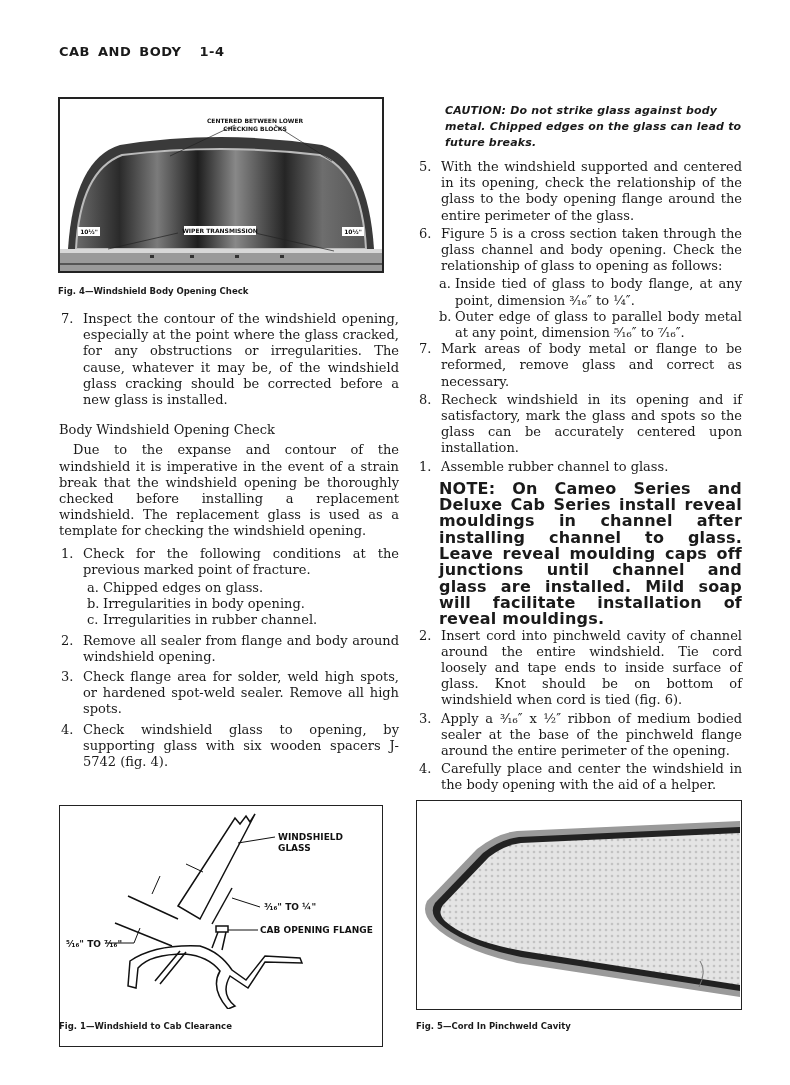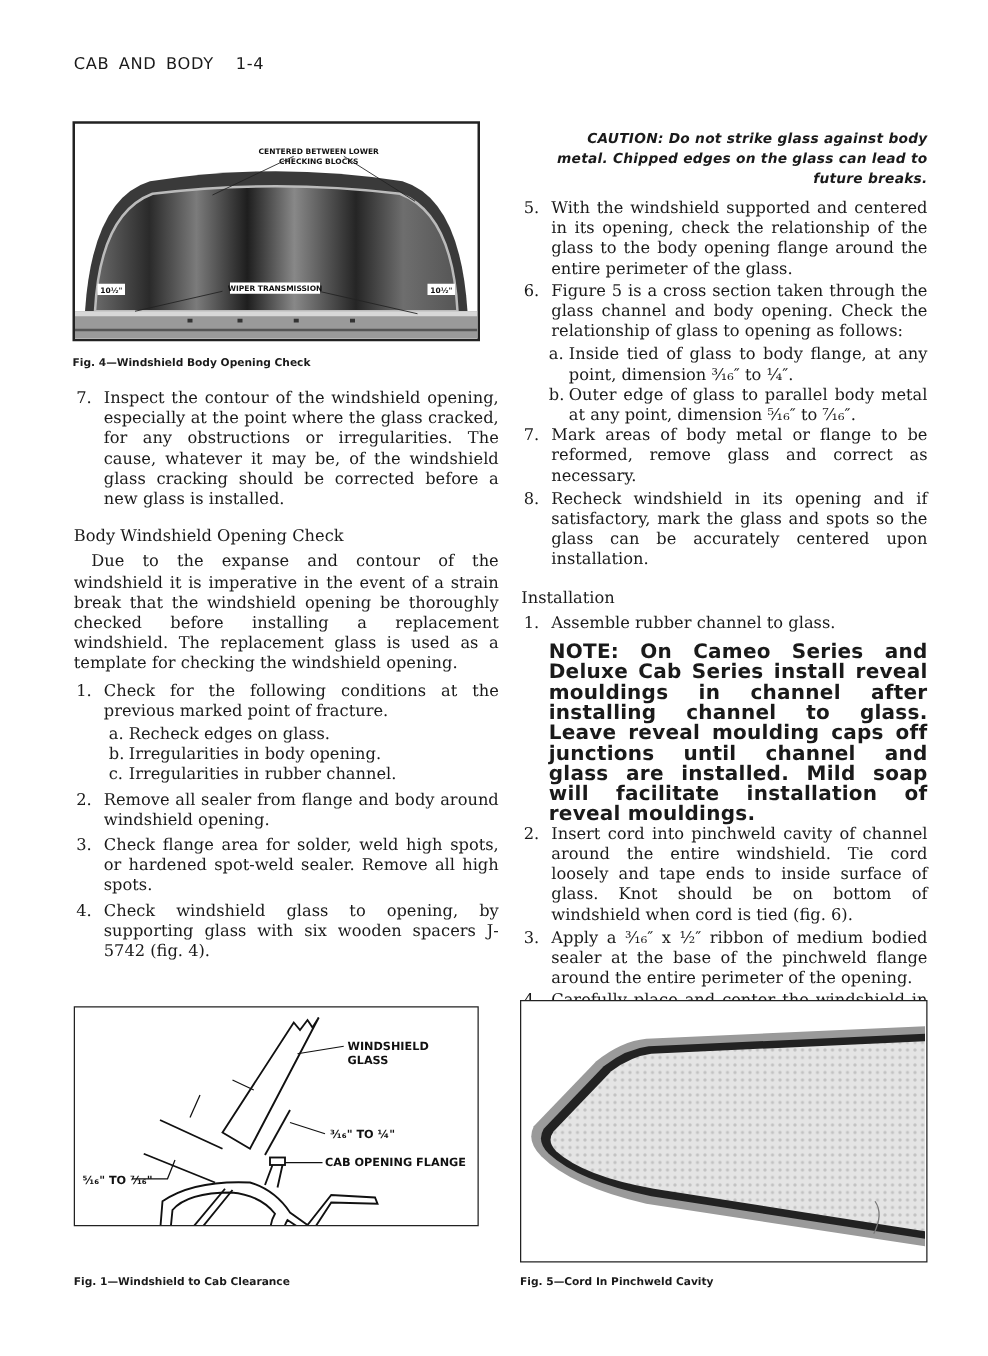--- a/index.html
+++ b/index.html
@@ -1,34 +1,34 @@
 <!DOCTYPE html>
 <html><head>
 <meta charset="utf-8">
 <style>
   html, body { margin: 0; padding: 0; background: #ffffff; }
   body { width: 790px; height: 1085px; position: relative; overflow: hidden; color: #1a1a1a; }
   .sans { font-family: "DejaVu Sans", sans-serif; }
   .serif { font-family: "DejaVu Serif", serif; }
-  .header { position: absolute; left: 59px; top: 44px; font-size: 13px; font-weight: normal; letter-spacing: 0.5px; word-spacing: 3px; }
+  .header { position: absolute; left: 59px; top: 44px; font-size: 13px; font-weight: bold; letter-spacing: 0.5px; word-spacing: 3px; }
   .col { position: absolute; width: 340px; font-size: 13px; line-height: 16.2px; }
   .col.left { left: 59px; }
   .col.right { left: 417px; }
   .fig { position: absolute; border: 2px solid #222; background: #fff; box-sizing: border-box; overflow: hidden; }
   .caption { position: absolute; font-size: 8.5px; font-weight: bold; text-align: left; }
   .item { display: flex; margin-bottom: 2px; }
   .num { width: 22px; flex: none; text-align: left; padding-left: 2px; }
   .body { flex: 1; text-align: justify; }
   .sub { display: flex; margin-left: 28px; }
   .sub .letter { width: 16px; flex: none; }
   .sub .t { flex: 1; text-align: justify; }
   .heading { font-weight: normal; font-size: 13px; margin: 14px 0 4px 0; }
   .para { text-indent: 14px; text-align: justify; margin-bottom: 6px; }
   .note { font-family: "DejaVu Sans", sans-serif; font-weight: bold; font-size: 16px; line-height: 16.3px; text-align: justify; margin: 6px 0 0 28px; letter-spacing: 0.2px; }
-  .caution { font-family: "DejaVu Sans", sans-serif; font-weight: bold; font-style: italic; font-size: 11px; line-height: 16px; margin: 0 0 8px 28px; letter-spacing: 0.2px; text-align: right; }
+  .caution { font-family: "DejaVu Sans", sans-serif; font-weight: bold; font-style: italic; font-size: 11px; line-height: 16px; margin: 0 0 8px 28px; letter-spacing: 0.2px; }
   .lbl { font-family: "DejaVu Sans", sans-serif; font-weight: bold; fill: #111; }
 </style>
 </head>
 <body>
 
 <div class="header sans">
   <span>CAB AND BODY</span>
   <span style="margin-left:10px">1-4</span>
 </div>
 
@@ -79,21 +79,21 @@
     <span class="body">Inspect the contour of the windshield opening, especially at the point where the glass cracked, for any obstructions or irregularities. The cause, whatever it may be, of the windshield glass cracking should be corrected before a new glass is installed.</span>
   </div>
   <div class="heading">Body Windshield Opening Check</div>
   <div class="para">Due to the expanse and contour of the windshield it is imperative in the event of a strain break that the windshield opening be thoroughly checked before installing a replacement windshield. The replacement glass is used as a template for checking the windshield opening.</div>
   <div class="item">
     <span class="num">1.</span>
     <span class="body">Check for the following conditions at the previous marked point of fracture.</span>
   </div>
   <div class="sub">
       <span class="letter">a.</span>
-      <span class="t">Recheck edges on glass.</span>
+      <span class="t">Chipped edges on glass.</span>
     </div>
   <div class="sub">
       <span class="letter">b.</span>
       <span class="t">Irregularities in body opening.</span>
     </div>
   <div class="sub" style="margin-bottom:4px;">
       <span class="letter">c.</span>
       <span class="t">Irregularities in rubber channel.</span>
     </div>
   <div class="item" style="margin-bottom:4px;">
@@ -129,41 +129,40 @@
       <span class="t">Outer edge of glass to parallel body metal at any point, dimension ⁵⁄₁₆″ to ⁷⁄₁₆″.</span>
     </div>
   <div class="item">
     <span class="num">7.</span>
     <span class="body">Mark areas of body metal or flange to be reformed, remove glass and correct as necessary.</span>
   </div>
   <div class="item">
     <span class="num">8.</span>
     <span class="body">Recheck windshield in its opening and if satisfactory, mark the glass and spots so the glass can be accurately centered upon installation.</span>
   </div>
-  <div class="heading" style="margin-left:0;">Installation</div>
   <div class="item">
     <span class="num">1.</span>
     <span class="body">Assemble rubber channel to glass.</span>
   </div>
   <div class="note" style="margin-left:22px;">NOTE: On Cameo Series and Deluxe Cab Series install reveal mouldings in channel after installing channel to glass. Leave reveal moulding caps off junctions until channel and glass are installed. Mild soap will facilitate installation of reveal mouldings.</div>
   <div class="item">
     <span class="num">2.</span>
     <span class="body">Insert cord into pinchweld cavity of channel around the entire windshield. Tie cord loosely and tape ends to inside surface of glass. Knot should be on bottom of windshield when cord is tied (fig. 6).</span>
   </div>
   <div class="item">
     <span class="num">3.</span>
     <span class="body">Apply a ³⁄₁₆″ x ½″ ribbon of medium bodied sealer at the base of the pinchweld flange around the entire perimeter of the opening.</span>
   </div>
   <div class="item">
     <span class="num">4.</span>
     <span class="body">Carefully place and center the windshield in the body opening with the aid of a helper.</span>
   </div>
 </div>
 
-<div class="fig" style="left:59px; top:805px; width:324px; height:176px; border-width:1.5px;">
+<div class="fig" style="left:59px; top:805px; width:324px; height:242px; border-width:1.5px;">
   <svg width="321" height="203" viewBox="0 0 321 203" fill="none" stroke="#111" stroke-width="1.5">
     <path d="M118 100 L175 12 L180 18 L186 10 L190 16 L195 8 L140 113 Z" fill="#fff"></path>
     <line x1="126" y1="58" x2="143" y2="66" stroke-width="1"></line>
     <line x1="178" y1="37" x2="215" y2="31" stroke-width="1"></line>
     <line x1="68" y1="90" x2="118" y2="113"></line>
     <line x1="100" y1="70" x2="92" y2="88" stroke-width="1"></line>
     <line x1="172" y1="82" x2="152" y2="118"></line>
     <line x1="172" y1="92" x2="200" y2="101" stroke-width="1"></line>
     <line x1="55" y1="117" x2="112" y2="140"></line>
     <path d="M80 122 L74 137 L46 137" stroke-width="1"></path>

